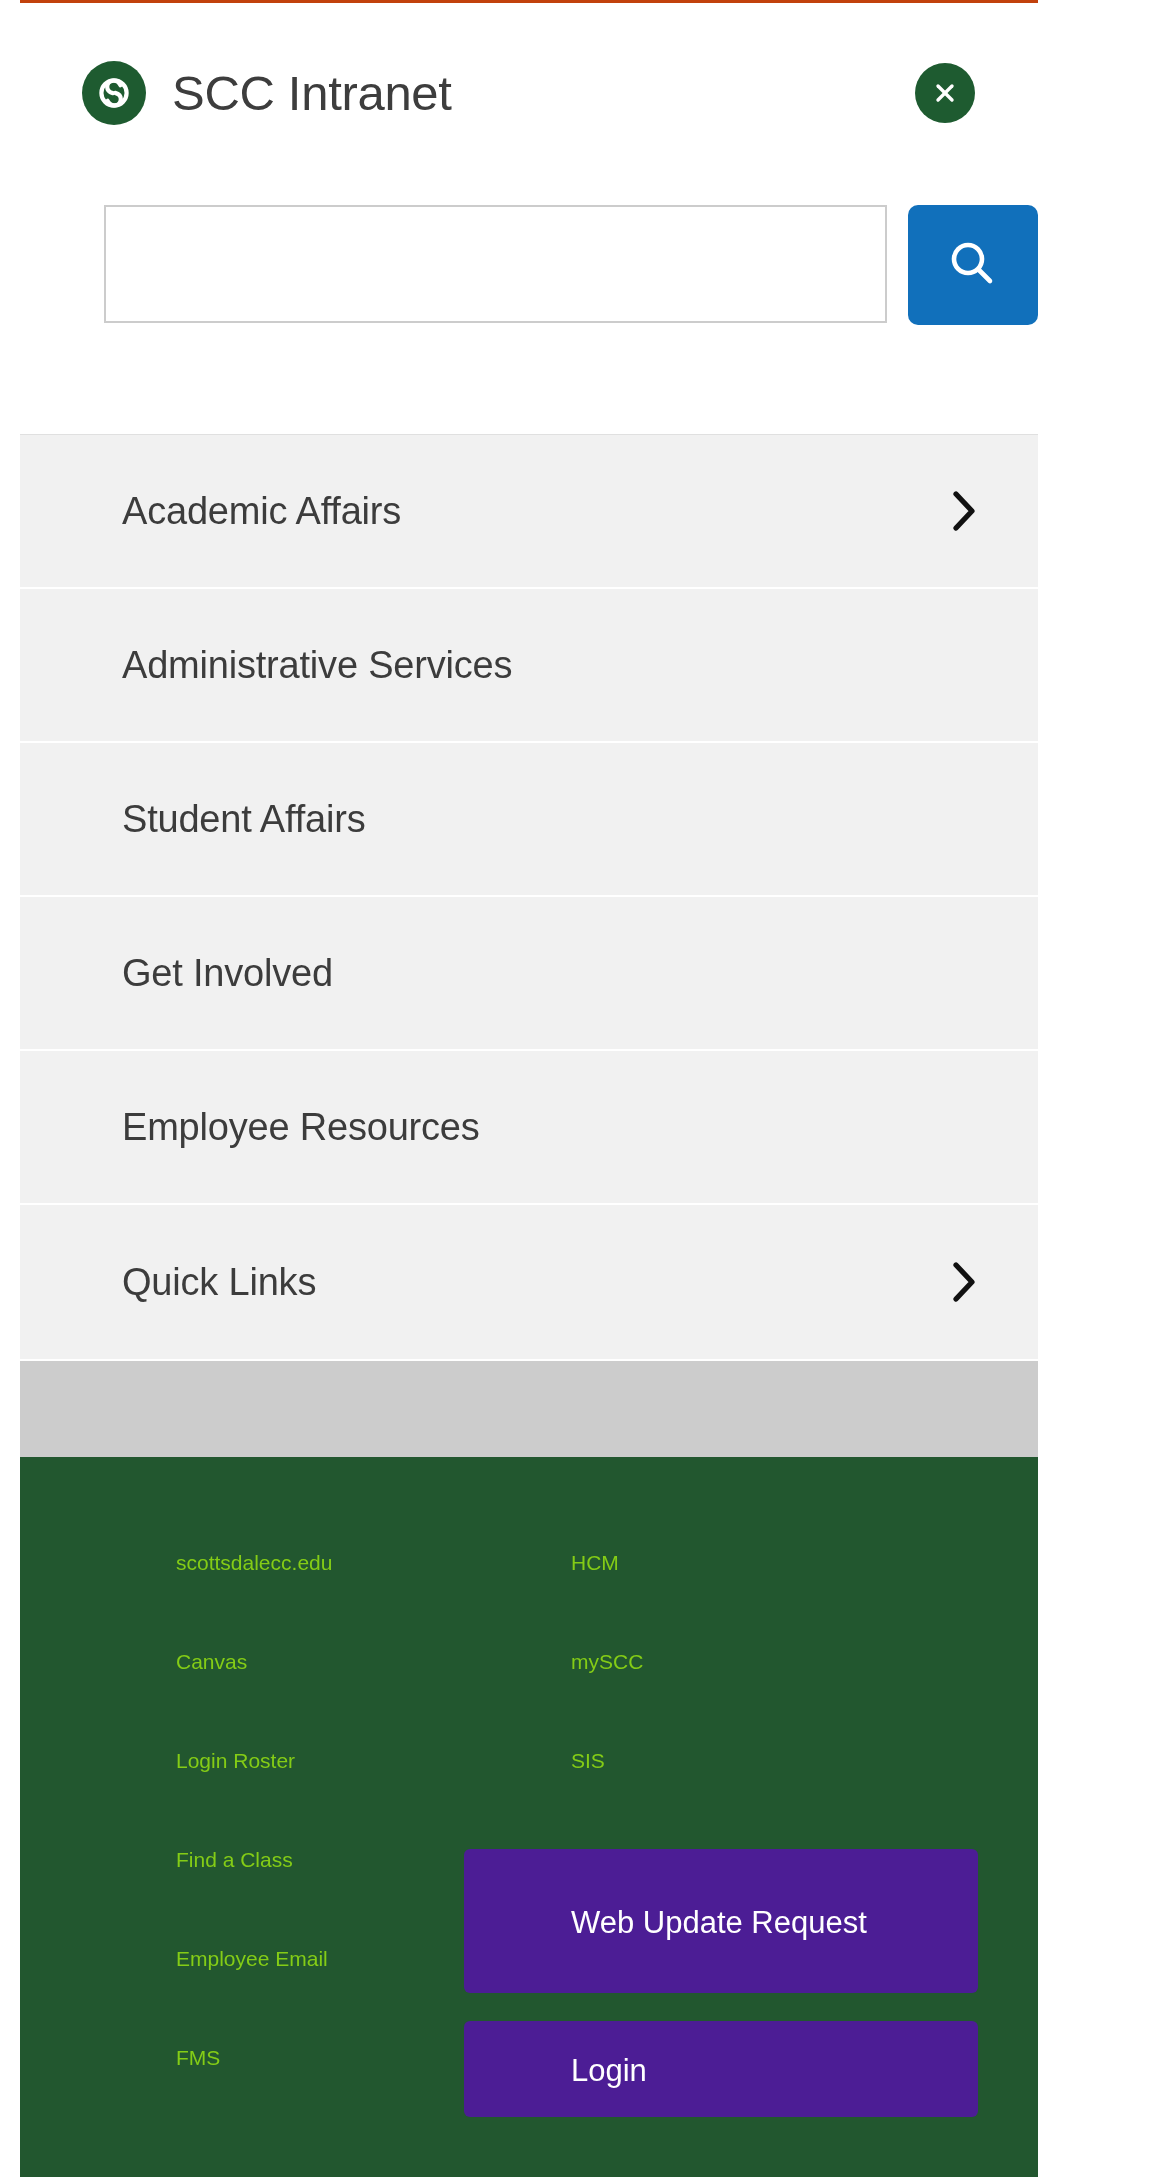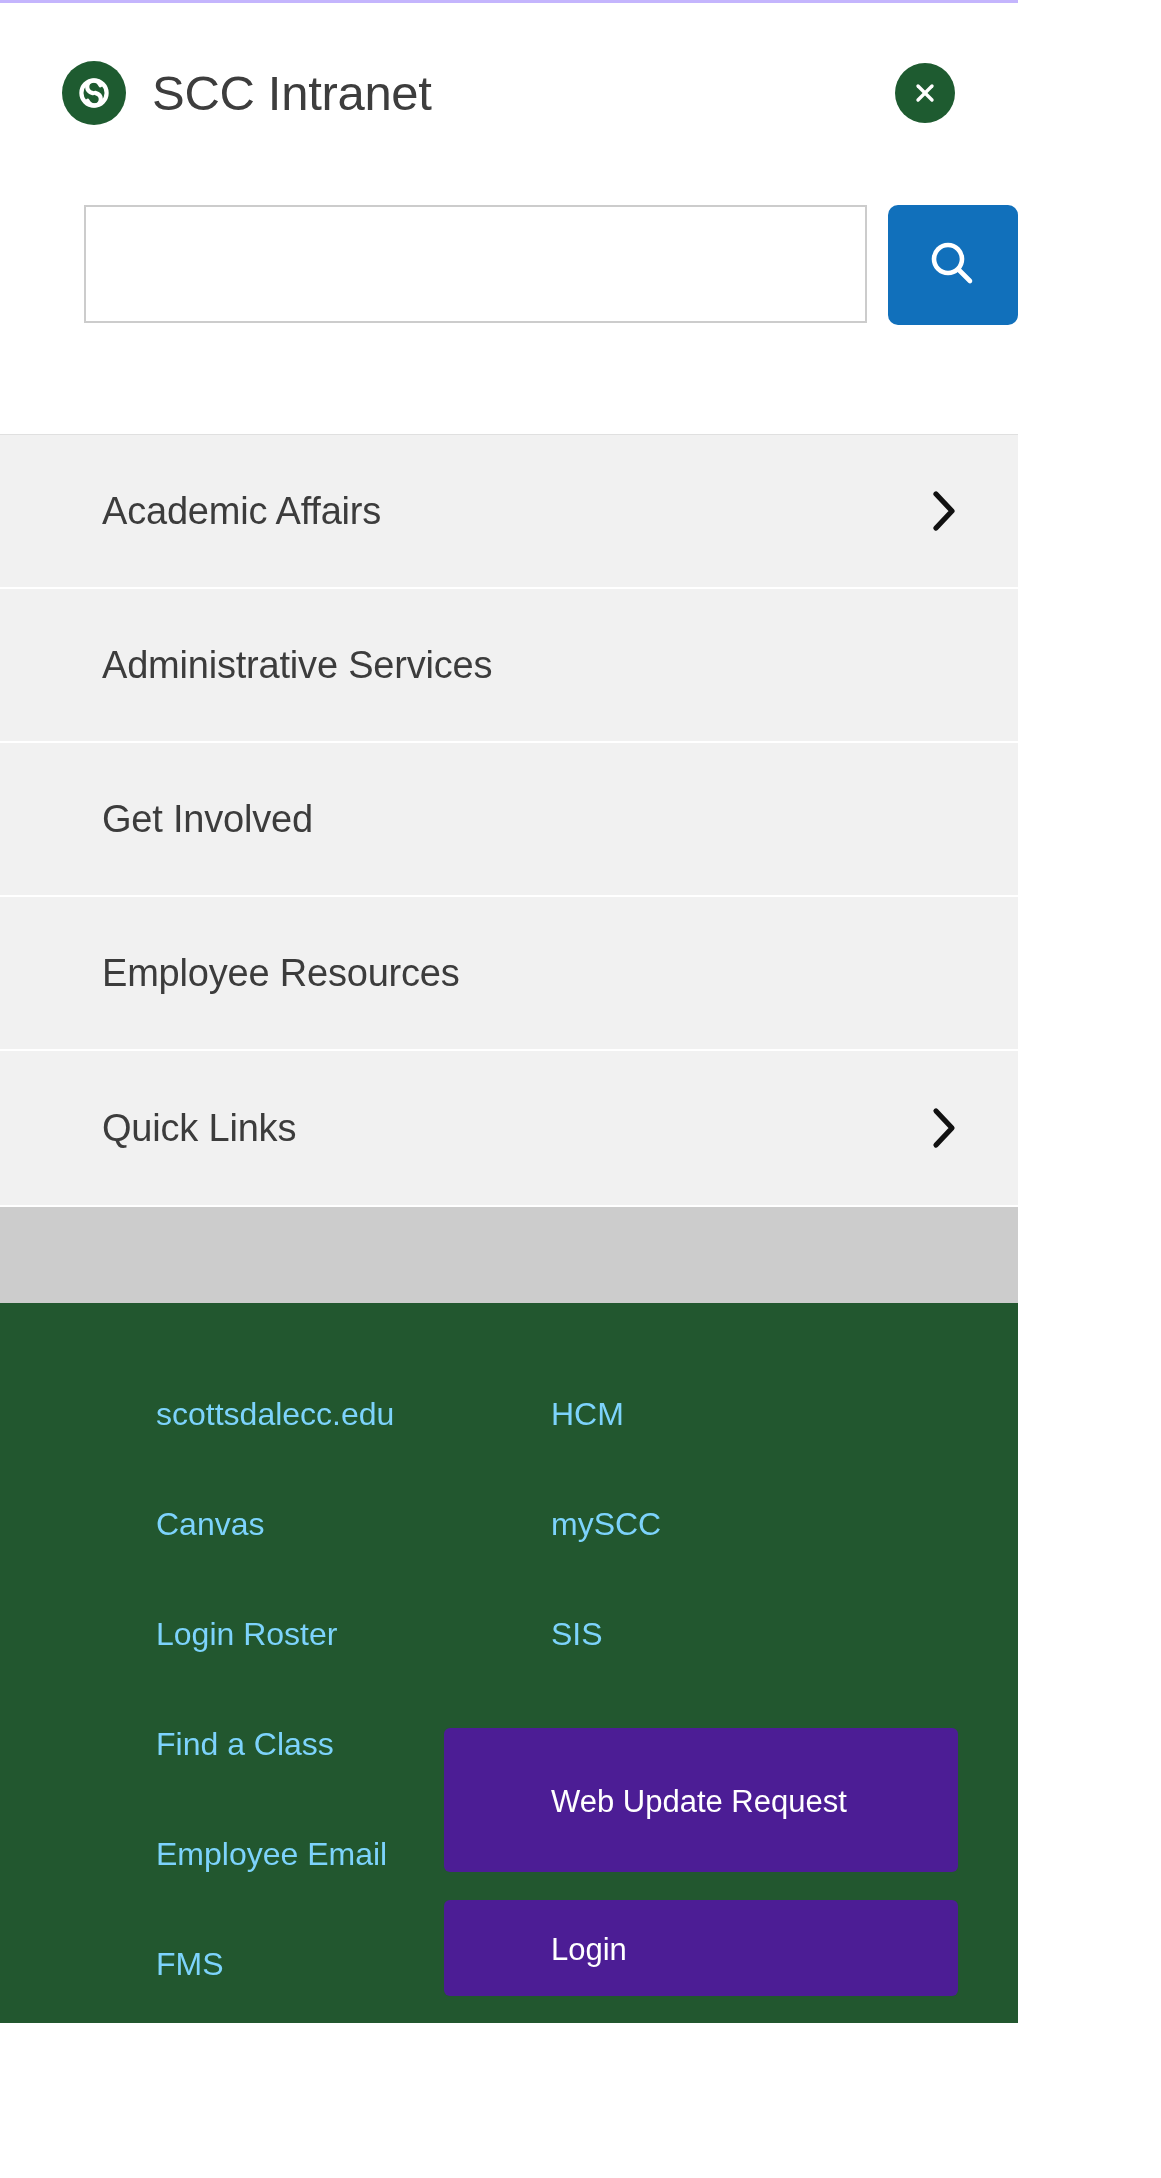--- a/index.html
+++ b/index.html
@@ -11,21 +11,22 @@
     font-family: "Liberation Sans", sans-serif;
     -webkit-font-smoothing: antialiased;
   }
   #app {
     width: 1018px;
     height: 2178px;
     position: relative;
     overflow: hidden;
     background: #ffffff;
     box-sizing: border-box;
-    border-top: 3px solid #c4b5fd;
+    border-top: 3px solid #c2410c;
+    margin-left: 20px;
   }
 
   
   .header {
     background: #ffffff;
     height: 431px;
     box-sizing: border-box;
     position: relative;
   }
   .brand-row {
@@ -162,22 +163,22 @@
   .footer-col.left {
     width: 540px;
     padding: 95px 0 0 156px;
   }
   .footer-col.right {
     width: 621px;
     padding: 95px 60px 14px 107px;
   }
   .footer-link {
     display: block;
-    font-size: 32px;
-    color: #7dd3fc;
+    font-size: 21px;
+    color: #84cc16;
     text-decoration: none;
     line-height: 1;
     margin-bottom: 78px;
     cursor: pointer;
     white-space: nowrap;
   }
   .footer-link:last-child { margin-bottom: 0; }
 
   .footer-btn {
     display: block;
@@ -266,20 +267,28 @@
 
     <div class="nav-item">
       <span class="nav-label">Administrative Services</span>
       <span class="chev hidden">
         <svg width="26" height="42" viewBox="0 0 26 42" aria-hidden="true">
           <polyline points="5,4 21,21 5,38" fill="none" stroke="#111111" stroke-width="5.2" stroke-linecap="round" stroke-linejoin="round"></polyline>
         </svg>
       </span>
     </div>
 
+    <div class="nav-item">
+      <span class="nav-label">Student Affairs</span>
+      <span class="chev hidden">
+        <svg width="26" height="42" viewBox="0 0 26 42" aria-hidden="true">
+          <polyline points="5,4 21,21 5,38" fill="none" stroke="#111111" stroke-width="5.2" stroke-linecap="round" stroke-linejoin="round"></polyline>
+        </svg>
+      </span>
+    </div>
 
     <div class="nav-item">
       <span class="nav-label">Get Involved</span>
       <span class="chev hidden">
         <svg width="26" height="42" viewBox="0 0 26 42" aria-hidden="true">
           <polyline points="5,4 21,21 5,38" fill="none" stroke="#111111" stroke-width="5.2" stroke-linecap="round" stroke-linejoin="round"></polyline>
         </svg>
       </span>
     </div>
 

